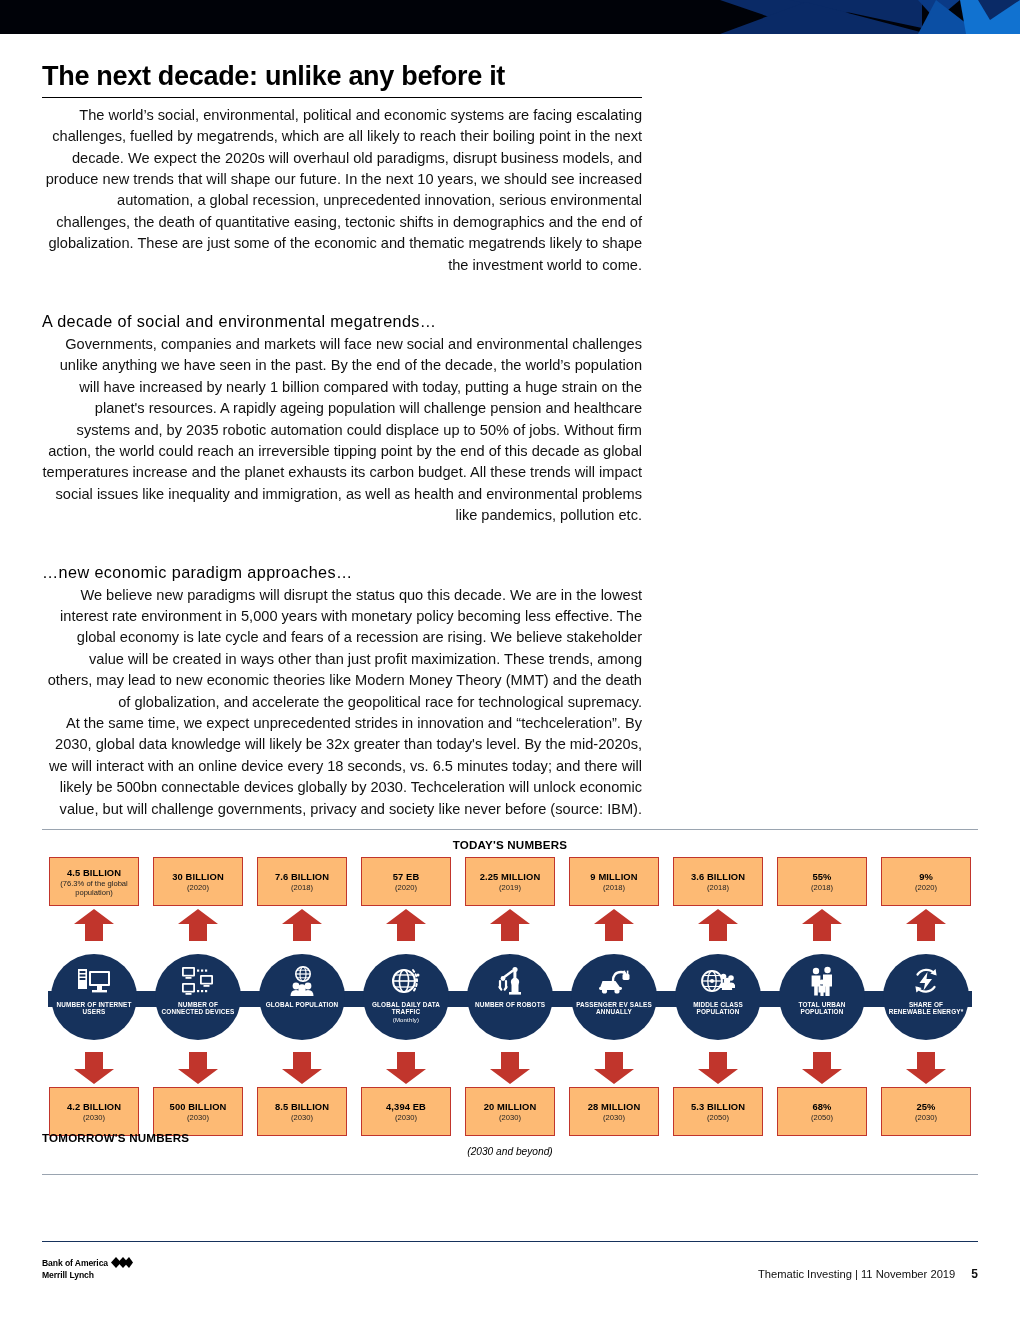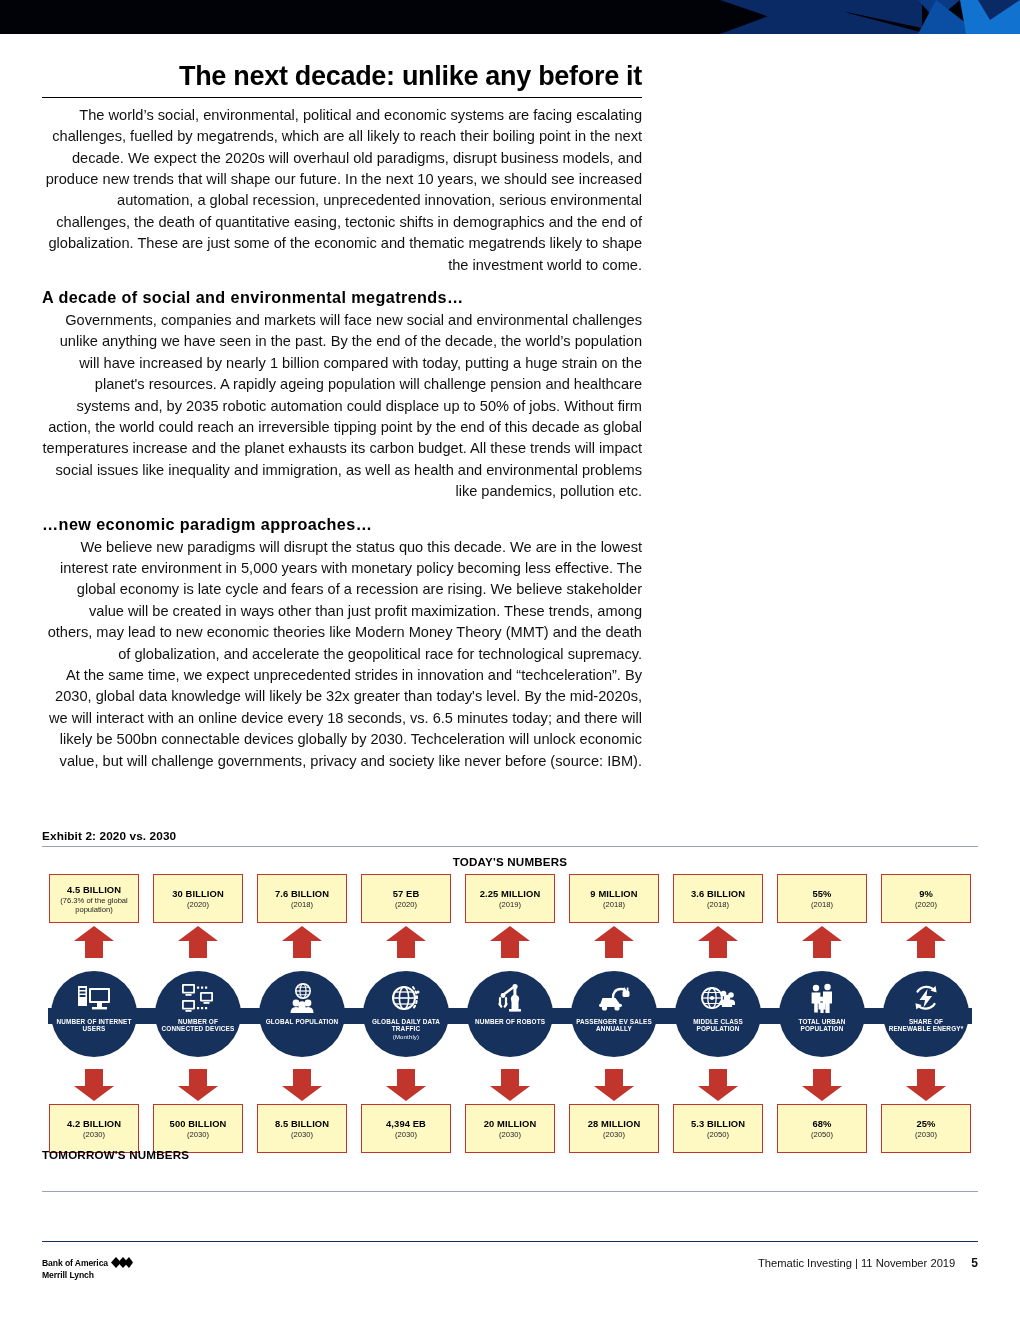--- a/index.html
+++ b/index.html
@@ -12,30 +12,30 @@
   
   .topbar{position:absolute;left:0;top:0;width:1020px;height:34px;background:#000208;overflow:hidden;}
   .topbar svg{position:absolute;right:0;top:0;}
 
   
   .page{position:absolute;left:0;top:34px;width:1020px;}
   .content{position:absolute;left:42px;top:28px;width:600px;}
 
   h1.title{
     font-size:27px;font-weight:bold;letter-spacing:-0.3px;
-    margin:0 0 5px 0;line-height:1.1;color:#000;text-align:right;
+    margin:0 0 5px 0;line-height:1.1;color:#000;
   }
   .title-rule{border-bottom:1.6px solid #000;width:600px;margin-bottom:7px;}
 
   p.body{
     font-size:14.6px;line-height:21.4px;margin:0 0 0 0;color:#111;
     text-align:right;
   }
   h2.sub{
-    font-size:16.2px;font-weight:bold;margin:12px 0 3px 0;letter-spacing:0.4px;color:#000;
+    font-size:16.2px;font-weight:normal;margin:36px 0 3px 0;letter-spacing:0.4px;color:#000;
   }
 
   
   .exhibit{position:absolute;left:42px;top:795px;width:936px;}
   .ex-title{font-size:11.8px;font-weight:bold;letter-spacing:0.1px;margin-bottom:3px;}
   .ex-rule{border-bottom:1.3px solid #9aa4b0;width:936px;}
   .ex-rule-bottom{border-bottom:1.3px solid #9aa4b0;width:936px;margin-top:4px;}
 
   .ex-inner{position:relative;width:936px;height:340px;}
 
@@ -55,21 +55,21 @@
   
   .connector{
     position:absolute;left:6px;top:161px;width:924px;height:16px;background:#16325c;
   }
 
   .cols{position:absolute;left:0;top:27px;width:936px;display:flex;}
   .col{width:104px;position:relative;}
 
   .statbox{
     width:90px;margin:0 auto;height:49px;box-sizing:border-box;
-    background:#fef9c3;border:1.6px solid #c1352c;
+    background:#fdba74;border:1.6px solid #c1352c;
     display:flex;flex-direction:column;align-items:center;justify-content:center;
     text-align:center;padding:2px 2px;
   }
   .statbox .big{font-size:9.4px;font-weight:bold;letter-spacing:0.1px;line-height:11px;}
   .statbox .small{font-size:7.6px;line-height:9px;color:#222;margin-top:1px;}
 
   .arrowwrap{height:38px;display:flex;align-items:center;justify-content:center;}
   .arrow-up,.arrow-down{width:42px;height:34px;}
 
   .circlewrap{height:105px;display:flex;align-items:center;justify-content:center;position:relative;z-index:2;}
@@ -85,21 +85,21 @@
   }
   .circle .clabel .nb{font-weight:normal;text-transform:none;font-size:6px;}
 
   .src{font-size:8.3px;margin-top:7px;color:#111;letter-spacing:0.05px;}
 
   
   .footer-rule{position:absolute;left:42px;top:1207px;width:936px;border-bottom:1.8px solid #16325c;}
   .footer{position:absolute;left:42px;top:1215px;width:936px;height:60px;text-decoration:underline;}
   .boa{position:absolute;left:0;top:8px;font-size:8.6px;font-weight:bold;line-height:9.6px;letter-spacing:-0.1px;}
   .boa .flag{display:inline-block;vertical-align:middle;margin-left:3px;}
-  .fright{position:absolute;right:0;top:7px;font-size:11.2px;color:#111;}
+  .fright{position:absolute;right:0;top:18px;font-size:11.2px;color:#111;}
   .fright .pnum{font-weight:bold;font-size:12px;margin-left:16px;}
 </style>
 </head>
 <body>
 
 <div class="topbar">
   <svg width="360" height="34" viewBox="0 0 360 34">
     <rect x="0" y="0" width="360" height="34" fill="#000208"></rect>
     <polygon points="60,0 250,0 130,24" fill="#0a2a66"></polygon>
     <polygon points="130,0 262,28 262,0" fill="#0a2a66"></polygon>
@@ -122,21 +122,20 @@
     <h2 class="sub">A decade of social and environmental megatrends…</h2>
     <p class="body">Governments, companies and markets will face new social and environmental challenges unlike anything we have seen in the past. By the end of the decade, the world’s population will have increased by nearly 1 billion compared with today, putting a huge strain on the planet's resources. A rapidly ageing population will challenge pension and healthcare systems and, by 2035 robotic automation could displace up to 50% of jobs. Without firm action, the world could reach an irreversible tipping point by the end of this decade as global temperatures increase and the planet exhausts its carbon budget. All these trends will impact social issues like inequality and immigration, as well as health and environmental problems like pandemics, pollution etc.</p>
 
     <h2 class="sub">…new economic paradigm approaches…</h2>
     <p class="body">We believe new paradigms will disrupt the status quo this decade. We are in the lowest interest rate environment in 5,000 years with monetary policy becoming less effective. The global economy is late cycle and fears of a recession are rising. We believe stakeholder value will be created in ways other than just profit maximization. These trends, among others, may lead to new economic theories like Modern Money Theory (MMT) and the death of globalization, and accelerate the geopolitical race for technological supremacy.</p>
 
     <p class="body">At the same time, we expect unprecedented strides in innovation and “techceleration”. By 2030, global data knowledge will likely be 32x greater than today's level. By the mid-2020s, we will interact with an online device every 18 seconds, vs. 6.5 minutes today; and there will likely be 500bn connectable devices globally by 2030. Techceleration will unlock economic value, but will challenge governments, privacy and society like never before (source: IBM).</p>
   </div>
 
   <div class="exhibit">
-    <div class="ex-title">Exhibit 2: 2020 vs. 2030</div>
     <div class="ex-rule"></div>
 
     <div class="ex-inner">
       <div class="hdr-today">TODAY'S NUMBERS</div>
       <div class="connector"></div>
 
       <div class="cols">
 
         <div class="col">
           <div class="statbox">
@@ -490,20 +489,21 @@
           </div>
           <div class="statbox">
             <div class="big">25%</div>
             <div class="small">(2030)</div>
           </div>
         </div>
 
       </div>
 
       <div class="hdr-tom">TOMORROW'S NUMBERS</div>
+      <div class="hdr-tom-sub">(2030 and beyond)</div>
     </div>
 
     <div class="ex-rule-bottom"></div>
   </div>
 
   <div class="footer-rule"></div>
   <div class="footer">
     <div class="boa">
       <span>Bank of America</span><span class="flag"><svg width="22" height="11" viewBox="0 0 22 11">
             <polygon points="0,5.5 5,0 10,5.5 5,11" fill="#000"></polygon>

